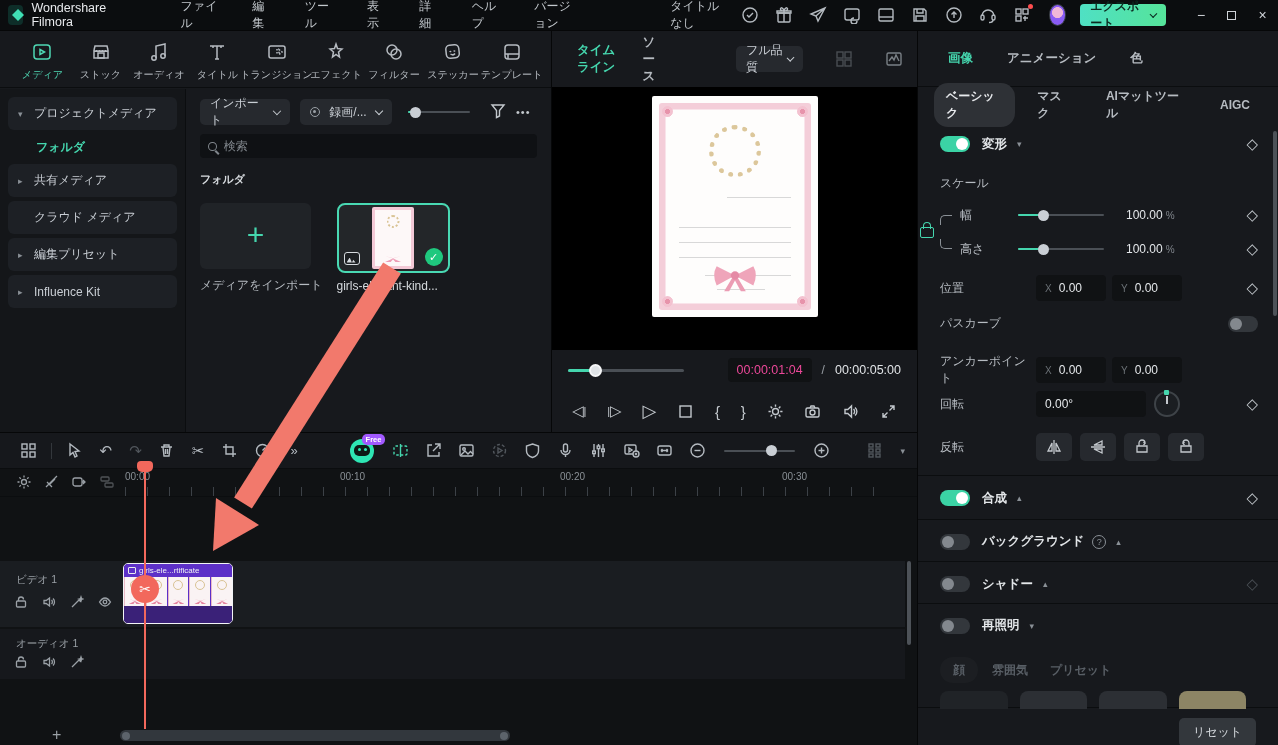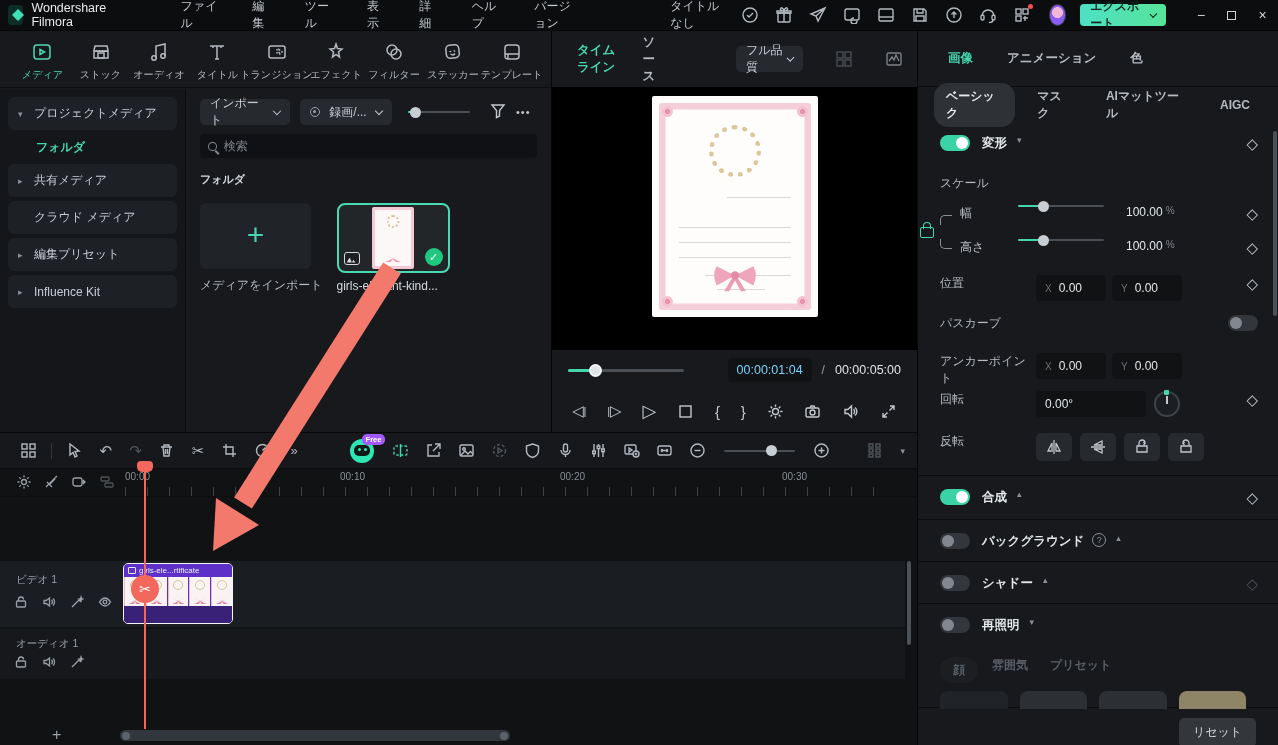--- a/index.html
+++ b/index.html
@@ -77,37 +77,37 @@
   .cert { position:absolute; left:50%; top:9px; transform:translateX(-50%); width:166px; height:221px; background:#fefdfc; border-radius:2px; padding:7px; }
   .cert-frame { width:100%; height:100%; border:6px solid #f4ced9; border-radius:3px; position:relative; box-shadow:inset 0 0 0 1px #f9e4ea; }
   .cert .rose { position:absolute; width:11px; height:11px; border-radius:50%; background:radial-gradient(circle,#e794ab 0 35%,#f3c2d0 36% 70%,transparent 71%); }
   .wreath { position:absolute; left:50%; top:16px; transform:translateX(-50%); width:52px; height:52px; border:5px dotted #dcc79b; border-radius:50%; }
   .cline { position:absolute; height:1px; background:#d8d8d8; }
   .bow { position:absolute; left:50%; bottom:8px; transform:translateX(-50%); }
   #transport { height:40px; display:flex; align-items:center; padding:0 16px; }
   .seek { position:relative; width:120px; height:3px; background:#4a4f55; border-radius:2px; }
   .seek .fill { position:absolute; height:3px; width:27px; background:#45d6ae; border-radius:2px; }
   .seek .knob { position:absolute; left:21px; top:-5px; width:13px; height:13px; border-radius:50%; background:#dfe3e6; border:2px solid #f5f6f7; }
-  .tc-box { margin-left:44px; height:24px; padding:0 9px; border-radius:4px; background:#101214; display:flex; align-items:center; color:#7dd3fc; font-size:12.5px; }
+  .tc-box { margin-left:44px; height:24px; padding:0 9px; border-radius:4px; background:#101214; display:flex; align-items:center; color:#ec4899; font-size:12.5px; }
   .tc-sep { margin:0 10px; color:#9aa0a6; }
   .tc-dur { color:#e0e3e6; font-size:12.5px; }
   #controls { height:42px; display:flex; align-items:center; justify-content:space-between; padding:0 20px; color:#c3c8cd; }
   #controls .cbtn { font-size:15px; color:#c3c8cd; display:flex; align-items:center; }
   #controls svg { width:17px; height:17px; stroke:#c3c8cd; fill:none; stroke-width:1.4; }
 
   
   #right-panel { left:918px; top:31px; width:360px; height:716px; display:flex; flex-direction:column; }
   #rp-tabs { height:56px; display:flex; align-items:center; gap:34px; padding:0 30px; border-bottom:1px solid #0b0d0f; }
   .rtab { font-size:12.5px; font-weight:bold; color:#b6bbc1; }
   .rtab.active { color:#45d6ae; }
   #rp-subtabs { height:36px; display:flex; align-items:center; gap:10px; padding:0 16px; }
   .stab { padding:5px 12px; border-radius:14px; color:#b6bbc1; font-size:12px; font-weight:bold; }
   .stab.active { background:#2e3136; color:#e8eaed; }
   #rp-body { position:relative; flex:1; }
-  .prow { position:absolute; left:22px; right:20px; display:flex; align-items:flex-start; }
+  .prow { position:absolute; left:22px; right:20px; display:flex; align-items:center; }
   .toggle { width:30px; height:16px; border-radius:9px; background:#33373c; position:relative; flex:none; }
   .toggle::after { content:""; position:absolute; left:2px; top:2px; width:12px; height:12px; border-radius:50%; background:#83888e; }
   .toggle.on { background:#3bd3a5; }
   .toggle.on::after { left:16px; background:#fff; }
   .sec-title { font-weight:bold; color:#e4e7ea; margin-left:12px; font-size:12.5px; }
   .caret { color:#8a9096; font-size:9px; margin-left:10px; }
   .kf { margin-left:auto; color:#c3c8cd; font-size:15px; }
   .kf.dim { color:#4a4f55; }
   .plabel { color:#b6bbc1; font-size:12px; }
   .val-field { height:26px; border-radius:4px; background:#101214; display:flex; align-items:center; padding:0 9px; gap:7px; color:#e4e7ea; font-size:12px; }

